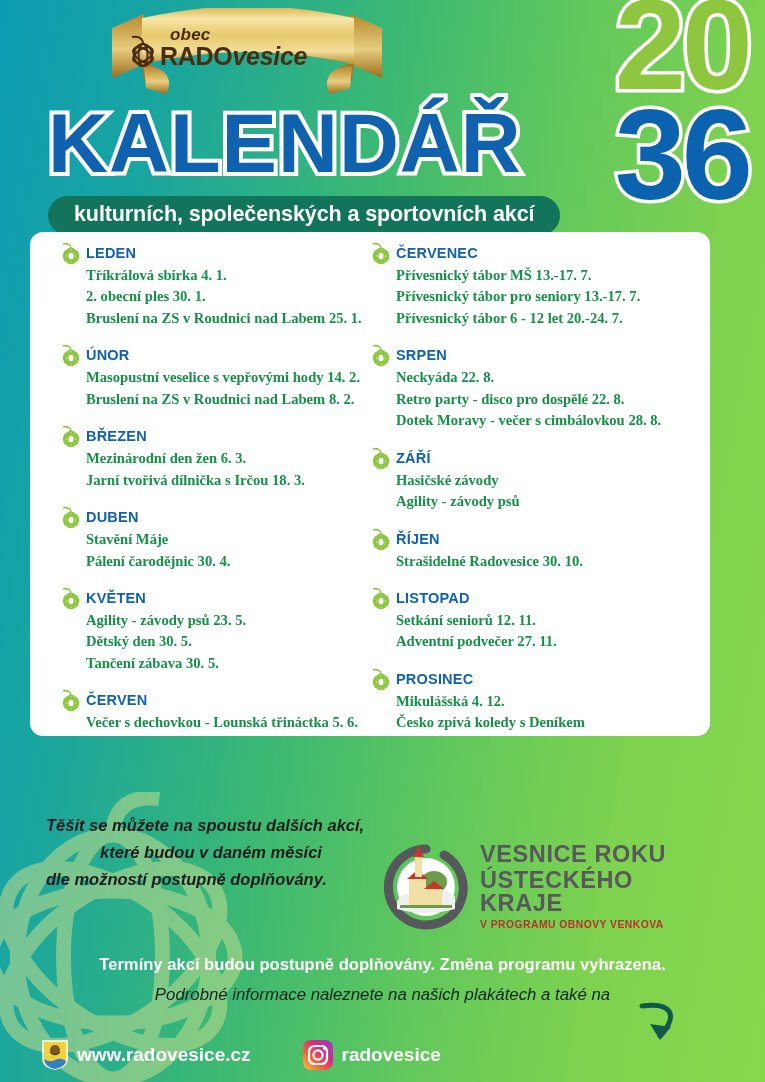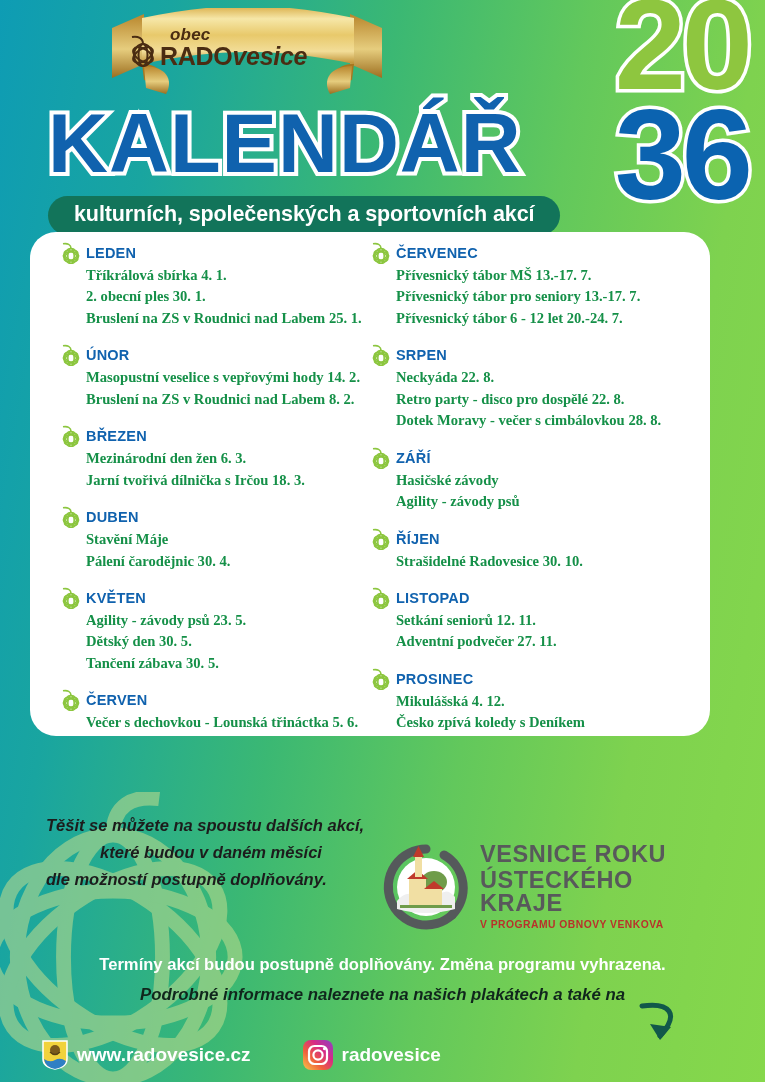--- a/index.html
+++ b/index.html
@@ -94,21 +94,21 @@
     letter-spacing: -.1px;
     white-space: nowrap;
   }
 
   
   .card {
     position: absolute;
     left: 30px; top: 232px;
     width: 680px; height: 504px;
     background: #ffffff;
-    border-radius: 26px;
+    border-radius: 13px;
   }
   .card-inner {
     position: absolute;
     inset: 0;
     padding: 10px 8px 0 8px;
     display: flex;
   }
   .col { width: 50%; padding: 0 4px; }
   .col.left  { padding-left: 22px; }
   .col.right { padding-left: 0px; }
@@ -187,21 +187,21 @@
     font-weight: 700;
     z-index: 4;
   }
   .footer-note2 {
     position: absolute;
     left: 0; top: 985px;
     width: 765px;
     text-align: center;
     color: #10261c;
     font-size: 16.8px;
-    font-weight: 700;
+    font-weight: 400;
     font-style: italic;
     z-index: 4;
   }
   .arrow {
     position: absolute;
     left: 636px; top: 1000px;
     width: 52px; height: 48px;
     z-index: 4;
   }
 

